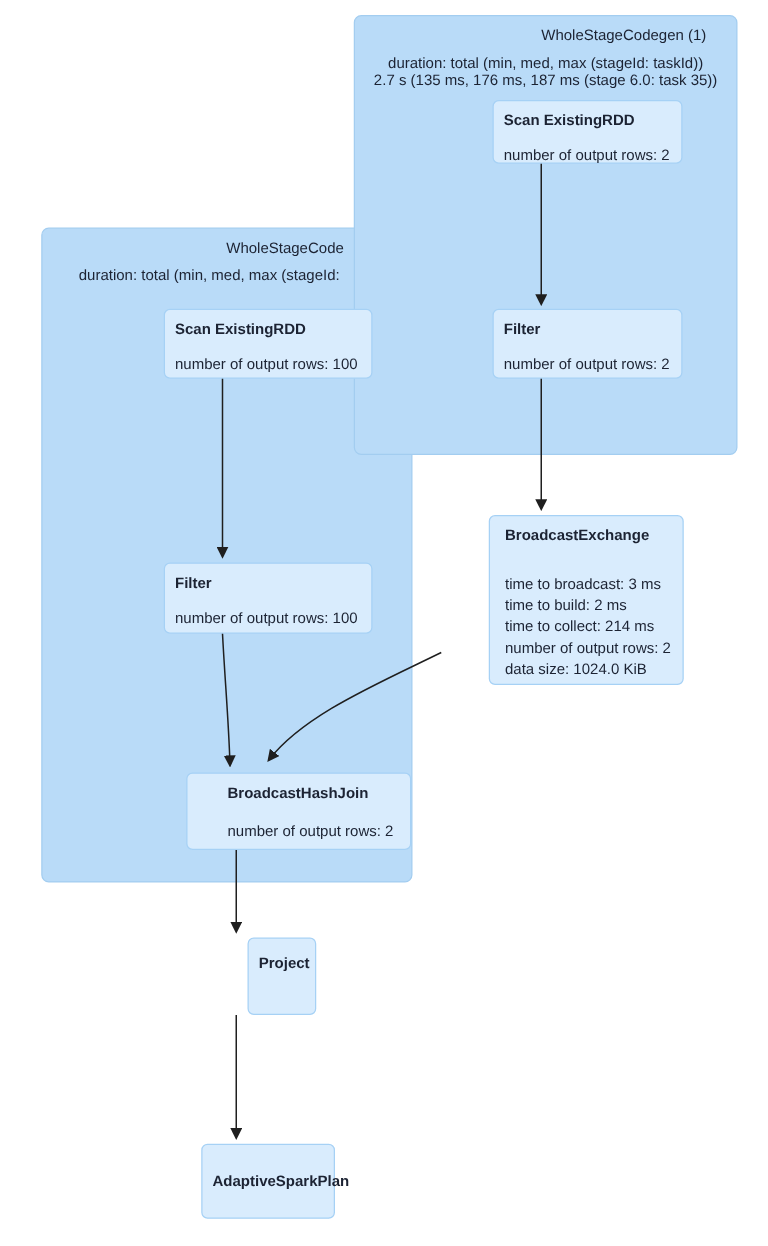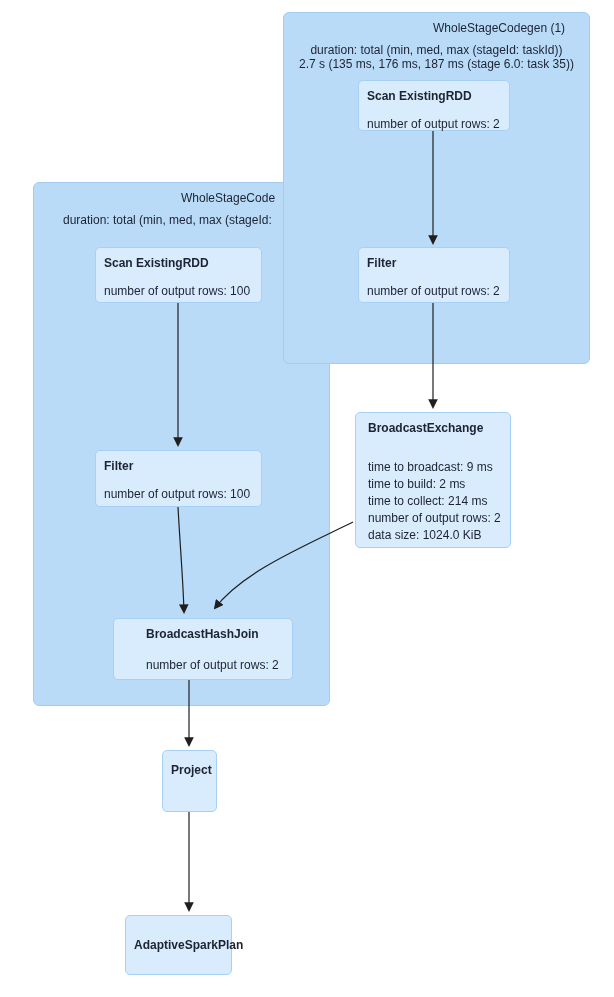--- a/index.html
+++ b/index.html
@@ -46,20 +46,21 @@
 
   
   .node {
     position: absolute;
     z-index: 5;
     background: var(--node-fill, #d9ecfd);
     border: 1px solid var(--node-border, #a6d1f5);
     border-radius: 5px;
     padding: 8px;
     font-size: 12px;
+    margin-left: 36px;
   }
   .node-title { font-weight: bold; white-space: nowrap; line-height: 14px; }
   .node-metrics { margin-top: 13px; }
   .metric { white-space: nowrap; line-height: 17px; }
 
   .n-scan-r    { left: 358px; top: 80px;  width: 152px; height: 51px; }
   .n-filter-r  { left: 358px; top: 247px; width: 152px; height: 56px; }
   .n-scan-l    { left: 95px;  top: 247px; width: 167px; height: 56px; }
   .n-filter-l  { left: 95px;  top: 450px; width: 167px; height: 57px; }
   .n-bexch     { left: 355px; top: 412px; width: 156px; height: 136px; padding-left: 12px; }
@@ -126,21 +127,21 @@
   <div class="node n-filter-l">
     <div class="node-title">Filter</div>
     <div class="node-metrics">
       <div class="metric">number of output rows: 100</div>
     </div>
   </div>
 
   <div class="node n-bexch">
     <div class="node-title">BroadcastExchange</div>
     <div class="node-metrics">
-      <div class="metric">time to broadcast: 9 ms</div>
+      <div class="metric">time to broadcast: 3 ms</div>
       <div class="metric">time to build: 2 ms</div>
       <div class="metric">time to collect: 214 ms</div>
       <div class="metric">number of output rows: 2</div>
       <div class="metric">data size: 1024.0 KiB</div>
     </div>
   </div>
 
   <div class="node n-bhj">
     <div class="node-title">BroadcastHashJoin</div>
     <div class="node-metrics">

